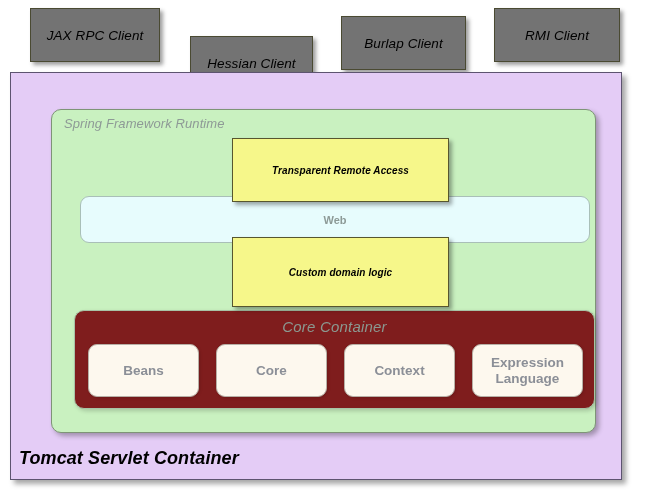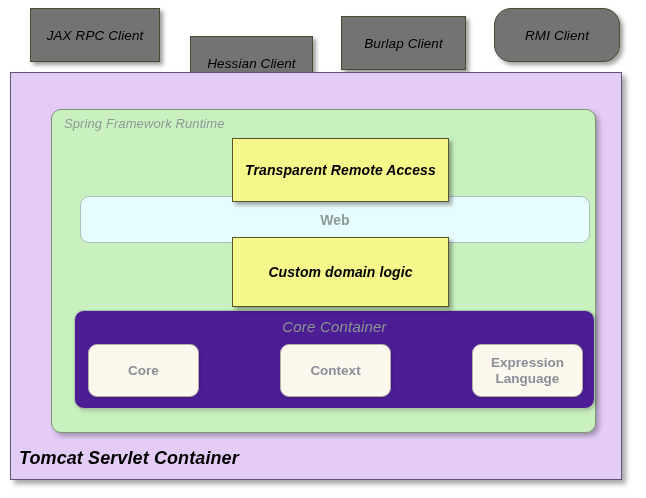--- a/index.html
+++ b/index.html
@@ -90,31 +90,31 @@
   
   #web-bar {
     left: 28px;
     top: 86px;
     width: 510px;
     height: 47px;
     background: #e7fcfd;
     border: 1px solid #a9bfb8;
     border-radius: 9px;
     color: #8d9a97;
-    font-size: 14px;
+    font-size: 11px;
     font-weight: bold;
   }
 
   
   .yellow-box {
     background: #f6f78a;
     border: 1.5px solid #57562f;
     box-shadow: 3px 3px 4px rgba(0,0,0,0.34);
     color: #000000;
-    font-size: 14px;
+    font-size: 10px;
     font-weight: bold;
     font-style: italic;
     letter-spacing: 0.1px;
     z-index: 5;
   }
   #remote-access-box {
     left: 180px;
     top: 28px;
     width: 217px;
     height: 64px;
@@ -127,21 +127,21 @@
   }
 
   
   #core-container {
     position: absolute;
     left: 22px;
     top: 200px;
     width: 521px;
     height: 99px;
     box-sizing: border-box;
-    background: #4c1d95;
+    background: #7f1d1d;
     border: 1px solid #a8c3a6;
     border-radius: 10px;
     box-shadow: 2px 2px 4px rgba(0,0,0,0.18);
   }
   #core-container-title {
     position: absolute;
     top: 7px;
     left: 0;
     width: 100%;
     text-align: center;
@@ -187,21 +187,21 @@
   </div>
 
   <div class="box client-box" id="client-1" style="left:190px; top:8px; width:123px; height:54px;margin-top:28px;">
     <span>Hessian Client</span>
   </div>
 
   <div class="box client-box" id="client-2" style="left:341px; top:16px; width:125px; height:54px;">
     <span>Burlap Client</span>
   </div>
 
-  <div class="box client-box" id="client-3" style="left:494px; top:8px; width:126px; height:54px;border-radius:17px;">
+  <div class="box client-box" id="client-3" style="left:494px; top:8px; width:126px; height:54px;">
     <span>RMI Client</span>
   </div>
 
   <div id="tomcat-container">
 
     <div id="spring-runtime">
 
       <div id="spring-runtime-label">Spring Framework Runtime</div>
 
       <div class="box" id="web-bar">
@@ -214,20 +214,23 @@
 
       <div class="box yellow-box" id="domain-logic-box">
         <span>Custom domain logic</span>
       </div>
 
       <div id="core-container">
         <div id="core-container-title">Core Container</div>
 
         <div id="core-modules">
           <div class="core-module">
+            <span>Beans</span>
+          </div>
+          <div class="core-module">
             <span>Core</span>
           </div>
           <div class="core-module">
             <span>Context</span>
           </div>
           <div class="core-module">
             <span>Expression Language</span>
           </div>
         </div>
       </div>

